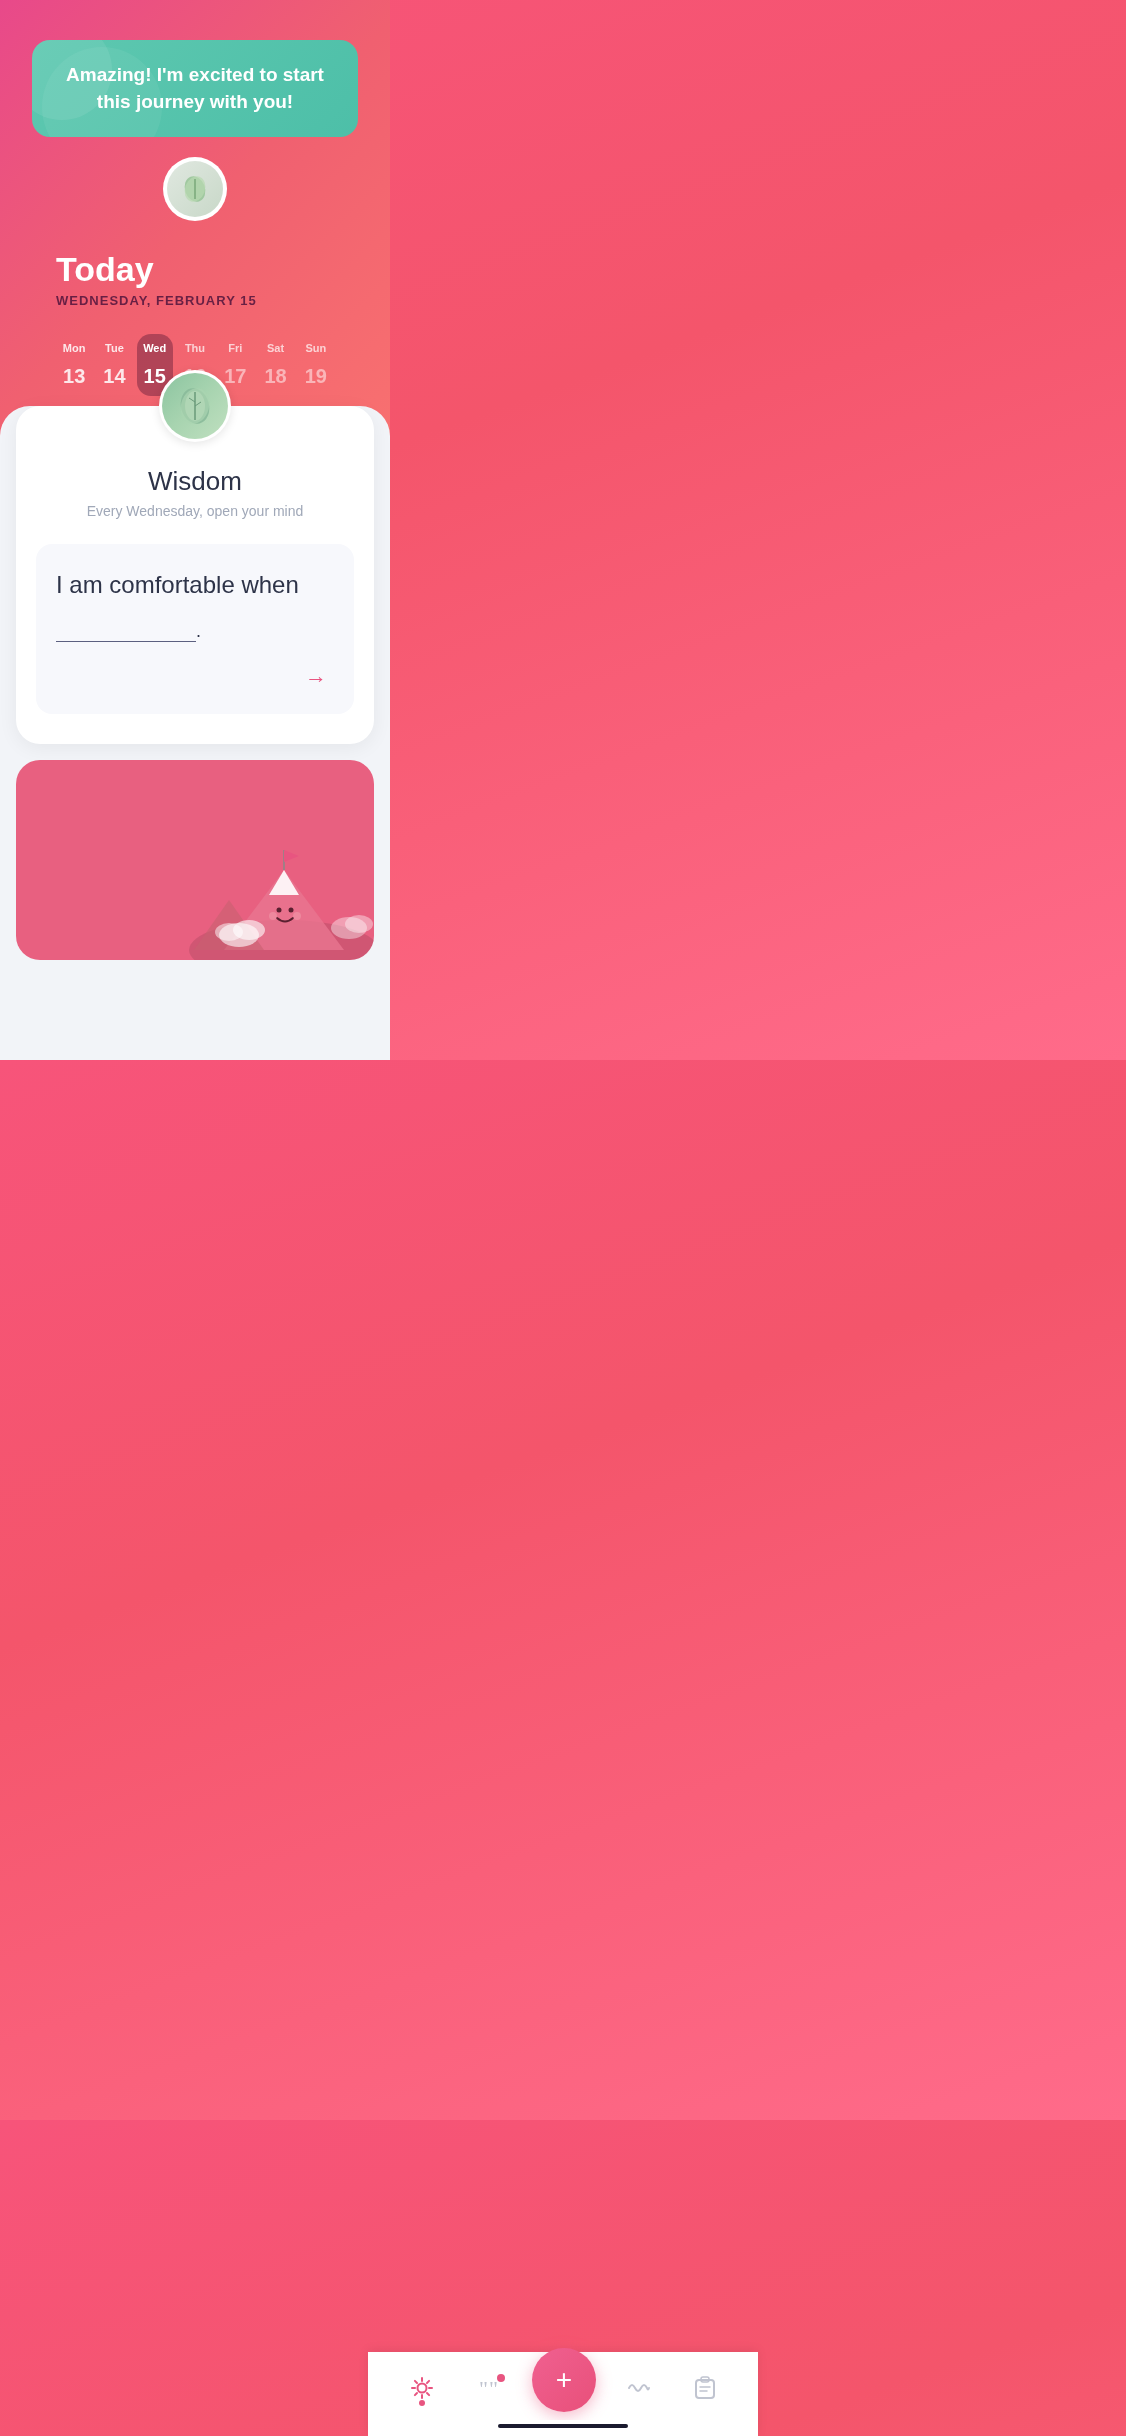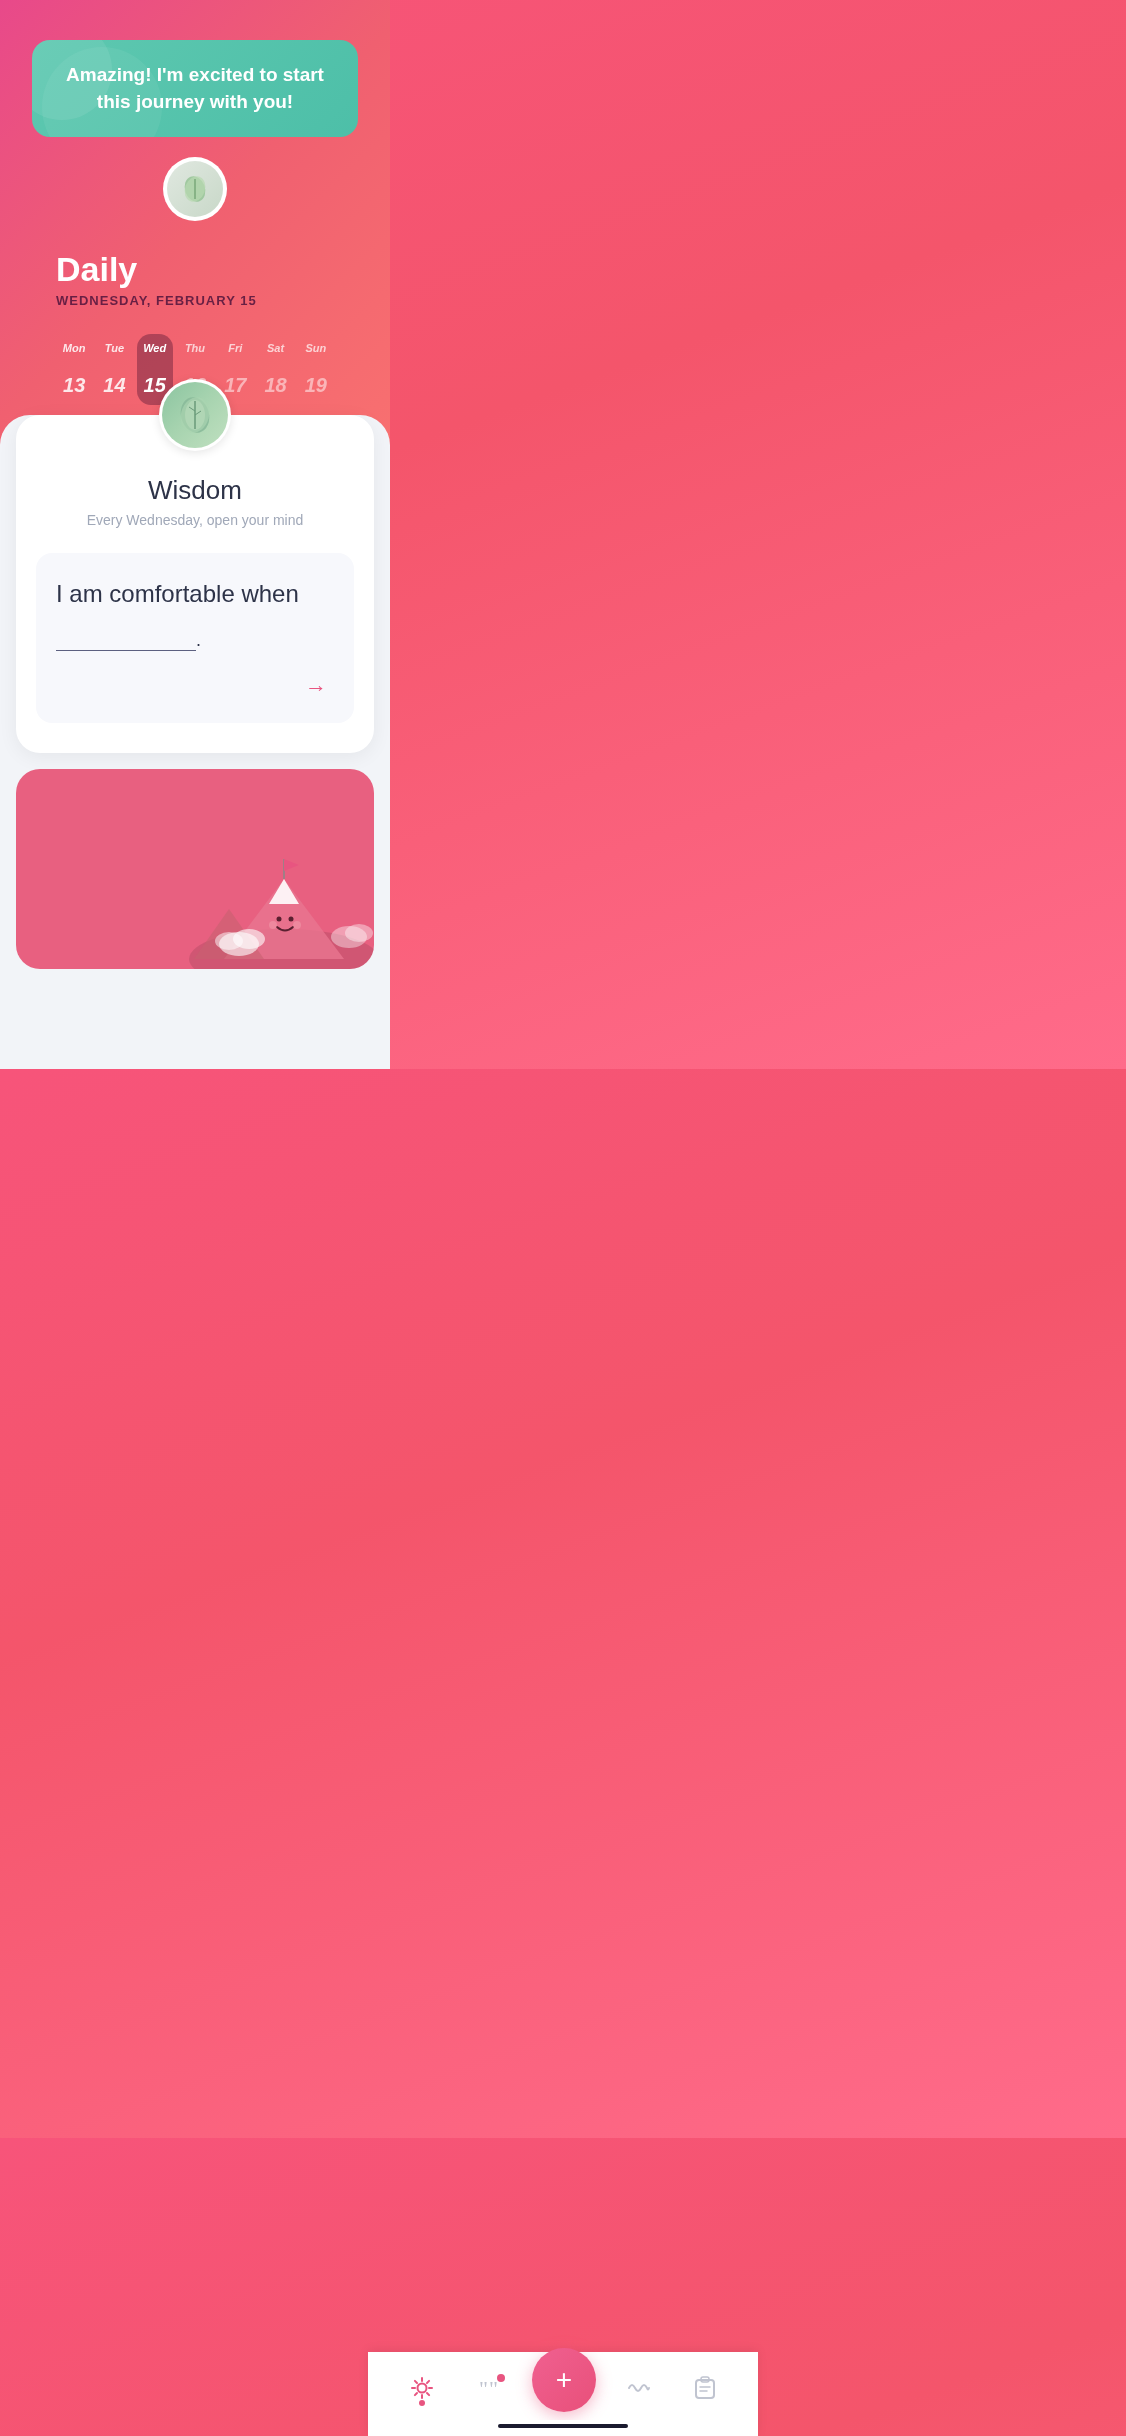--- a/index.html
+++ b/index.html
@@ -102,26 +102,25 @@
     .week-calendar {
       display: flex;
       justify-content: space-between;
       padding: 10px 24px 20px;
       gap: 4px;
     }
     .day-item {
       display: flex;
       flex-direction: column;
       align-items: center;
-      gap: 20px;
+      gap: 11px;
       flex: 1;
       padding: 8px 4px;
       border-radius: 14px;
       cursor: pointer;
-      font-style: italic;
     }
     .day-item.active {
       background: rgba(80, 20, 50, 0.4);
     }
     .day-name {
       font-size: 11px;
       font-weight: 600;
       color: rgba(255,255,255,0.7);
     }
     .day-item.active .day-name {
@@ -374,21 +373,21 @@
         <svg width="32" height="32" viewBox="0 0 32 32">
           <ellipse cx="16" cy="16" rx="10" ry="13" fill="#a0c8a0" transform="rotate(-20 16 16)"></ellipse>
           <ellipse cx="16" cy="16" rx="10" ry="13" fill="#b8d8b0" transform="rotate(20 16 16)" opacity="0.7"></ellipse>
           <line x1="16" y1="6" x2="16" y2="26" stroke="#7aa87a" stroke-width="1.5"></line>
         </svg>
       </div>
     </div>
   </div>
 
   <div class="today-section">
-    <div class="today-label">Daily</div>
+    <div class="today-label">Today</div>
     <div class="date-label">WEDNESDAY, FEBRUARY 15</div>
   </div>
 
   <div class="week-calendar">
 
   <div class="day-item nearby">
         <div class="day-name">Mon</div>
         <div class="day-num">13</div>
       </div>
       <div class="day-item nearby">

